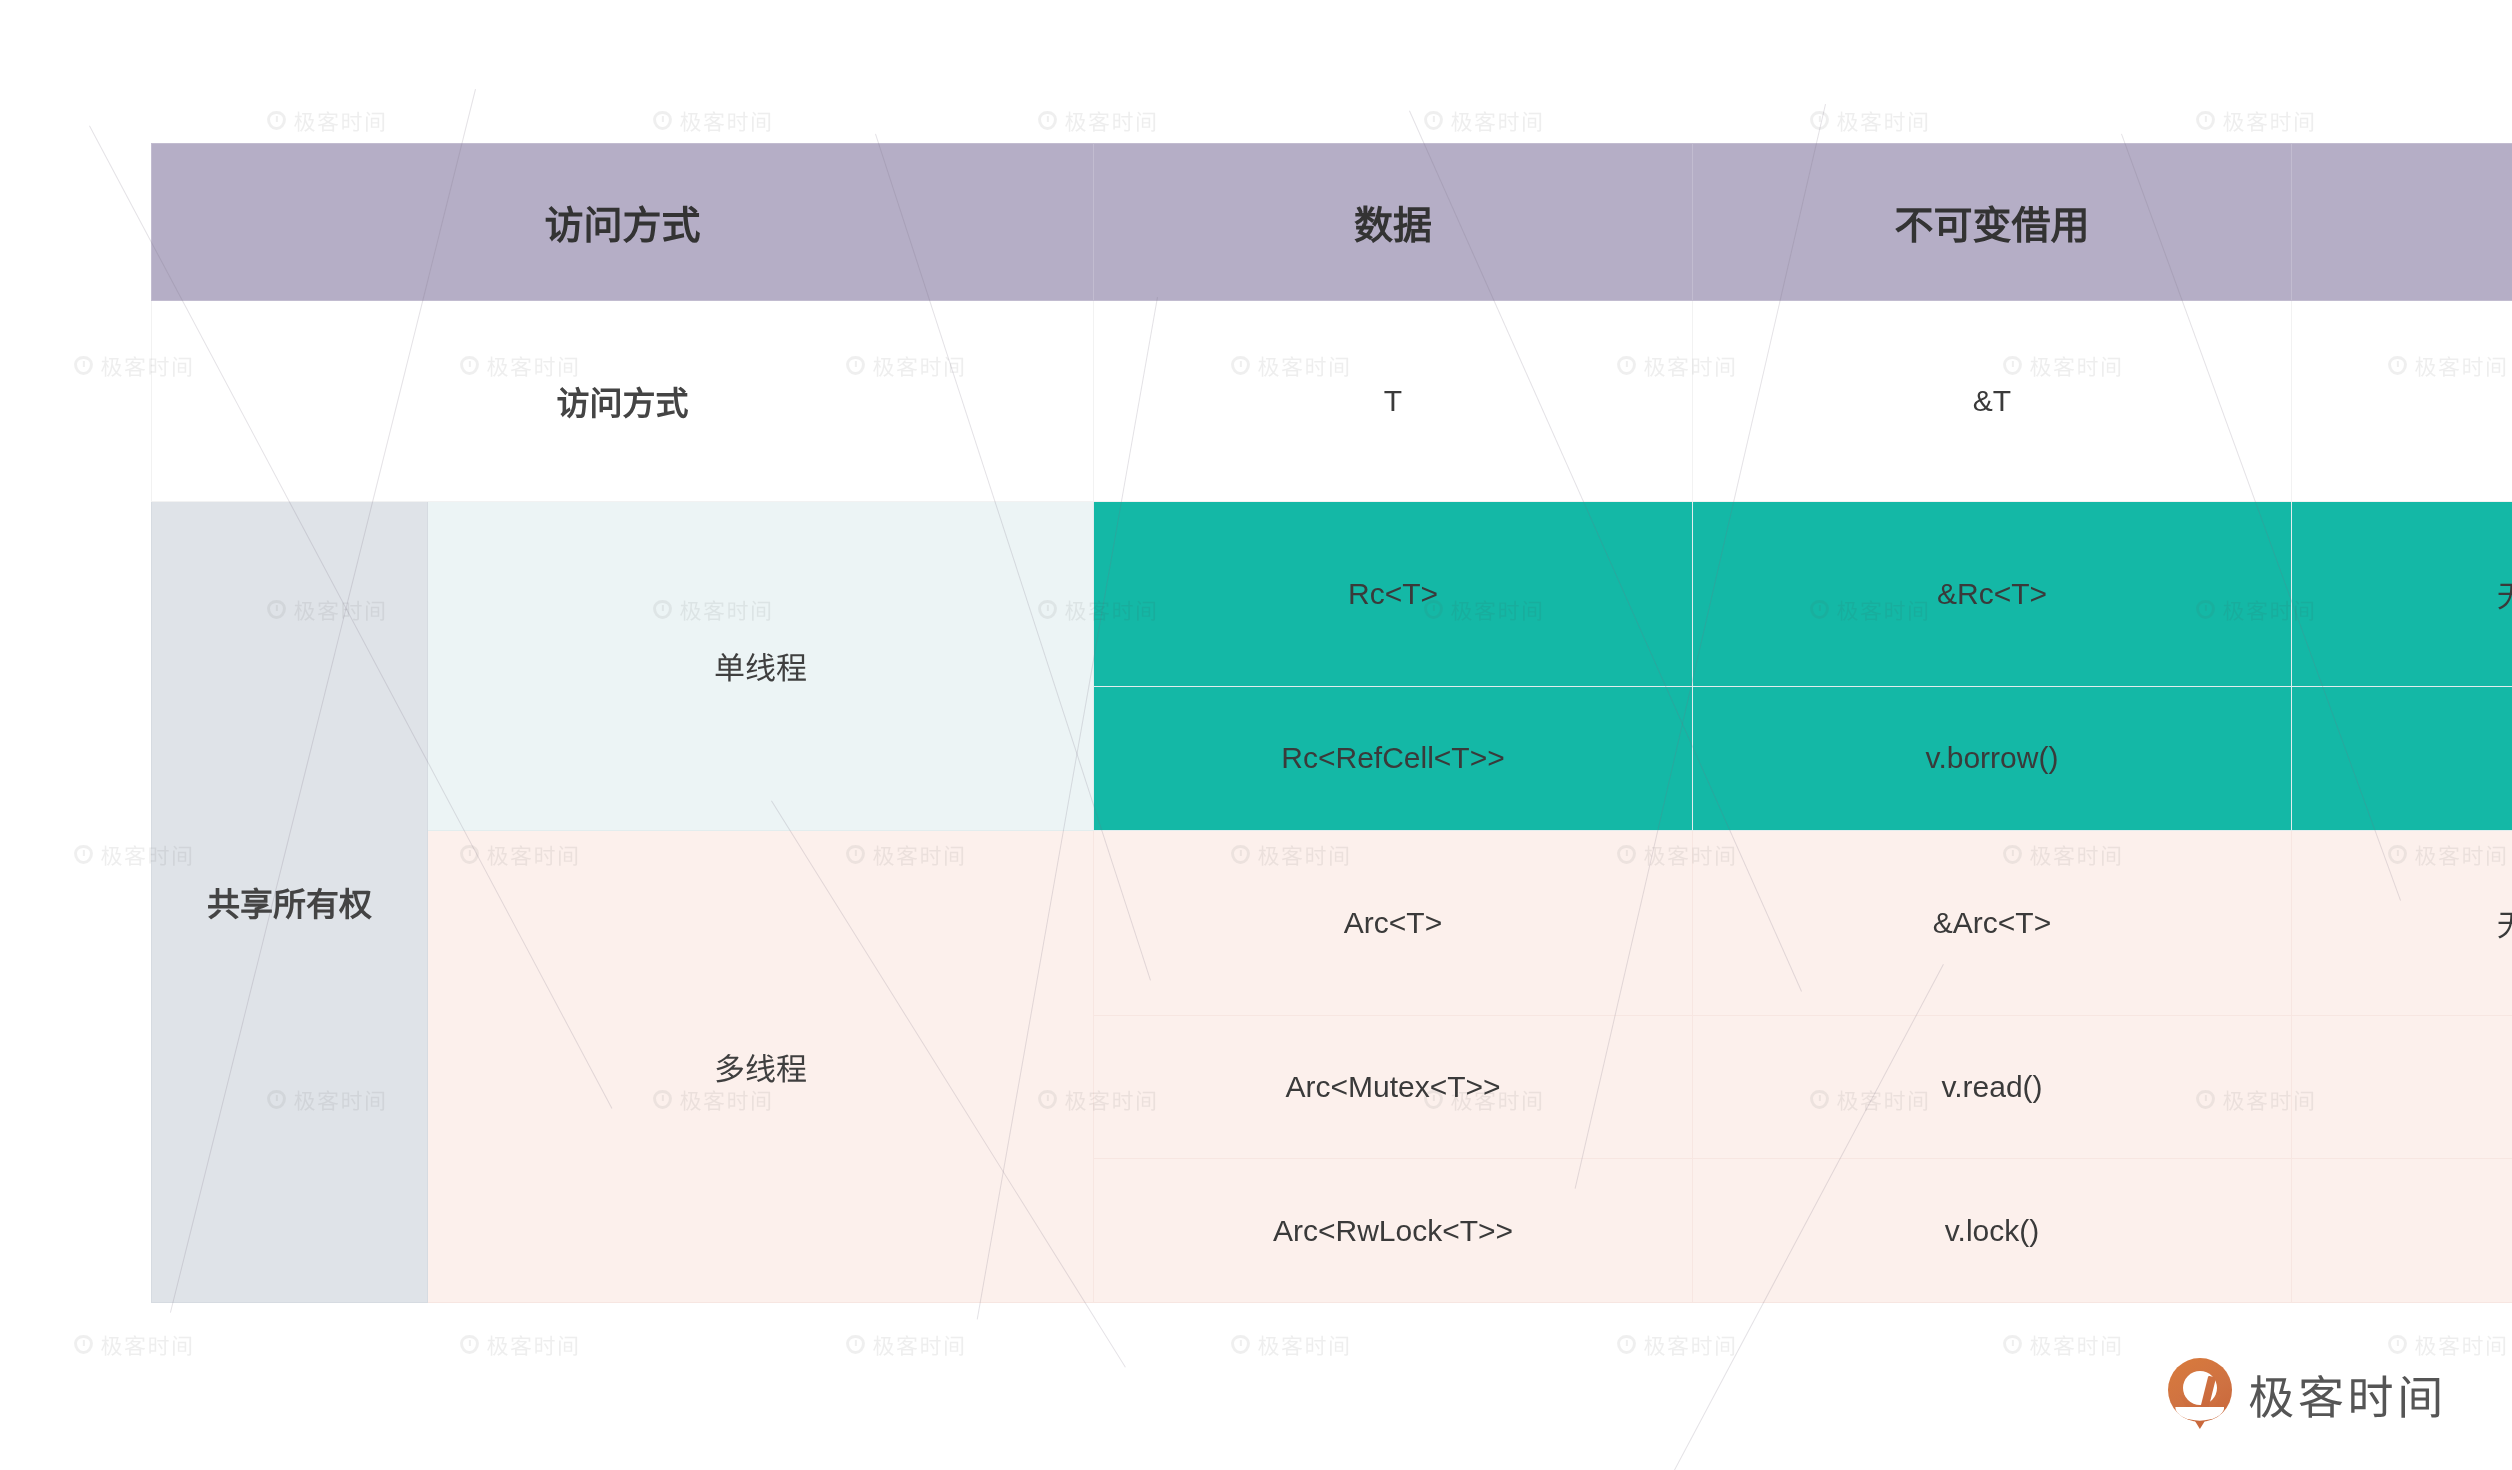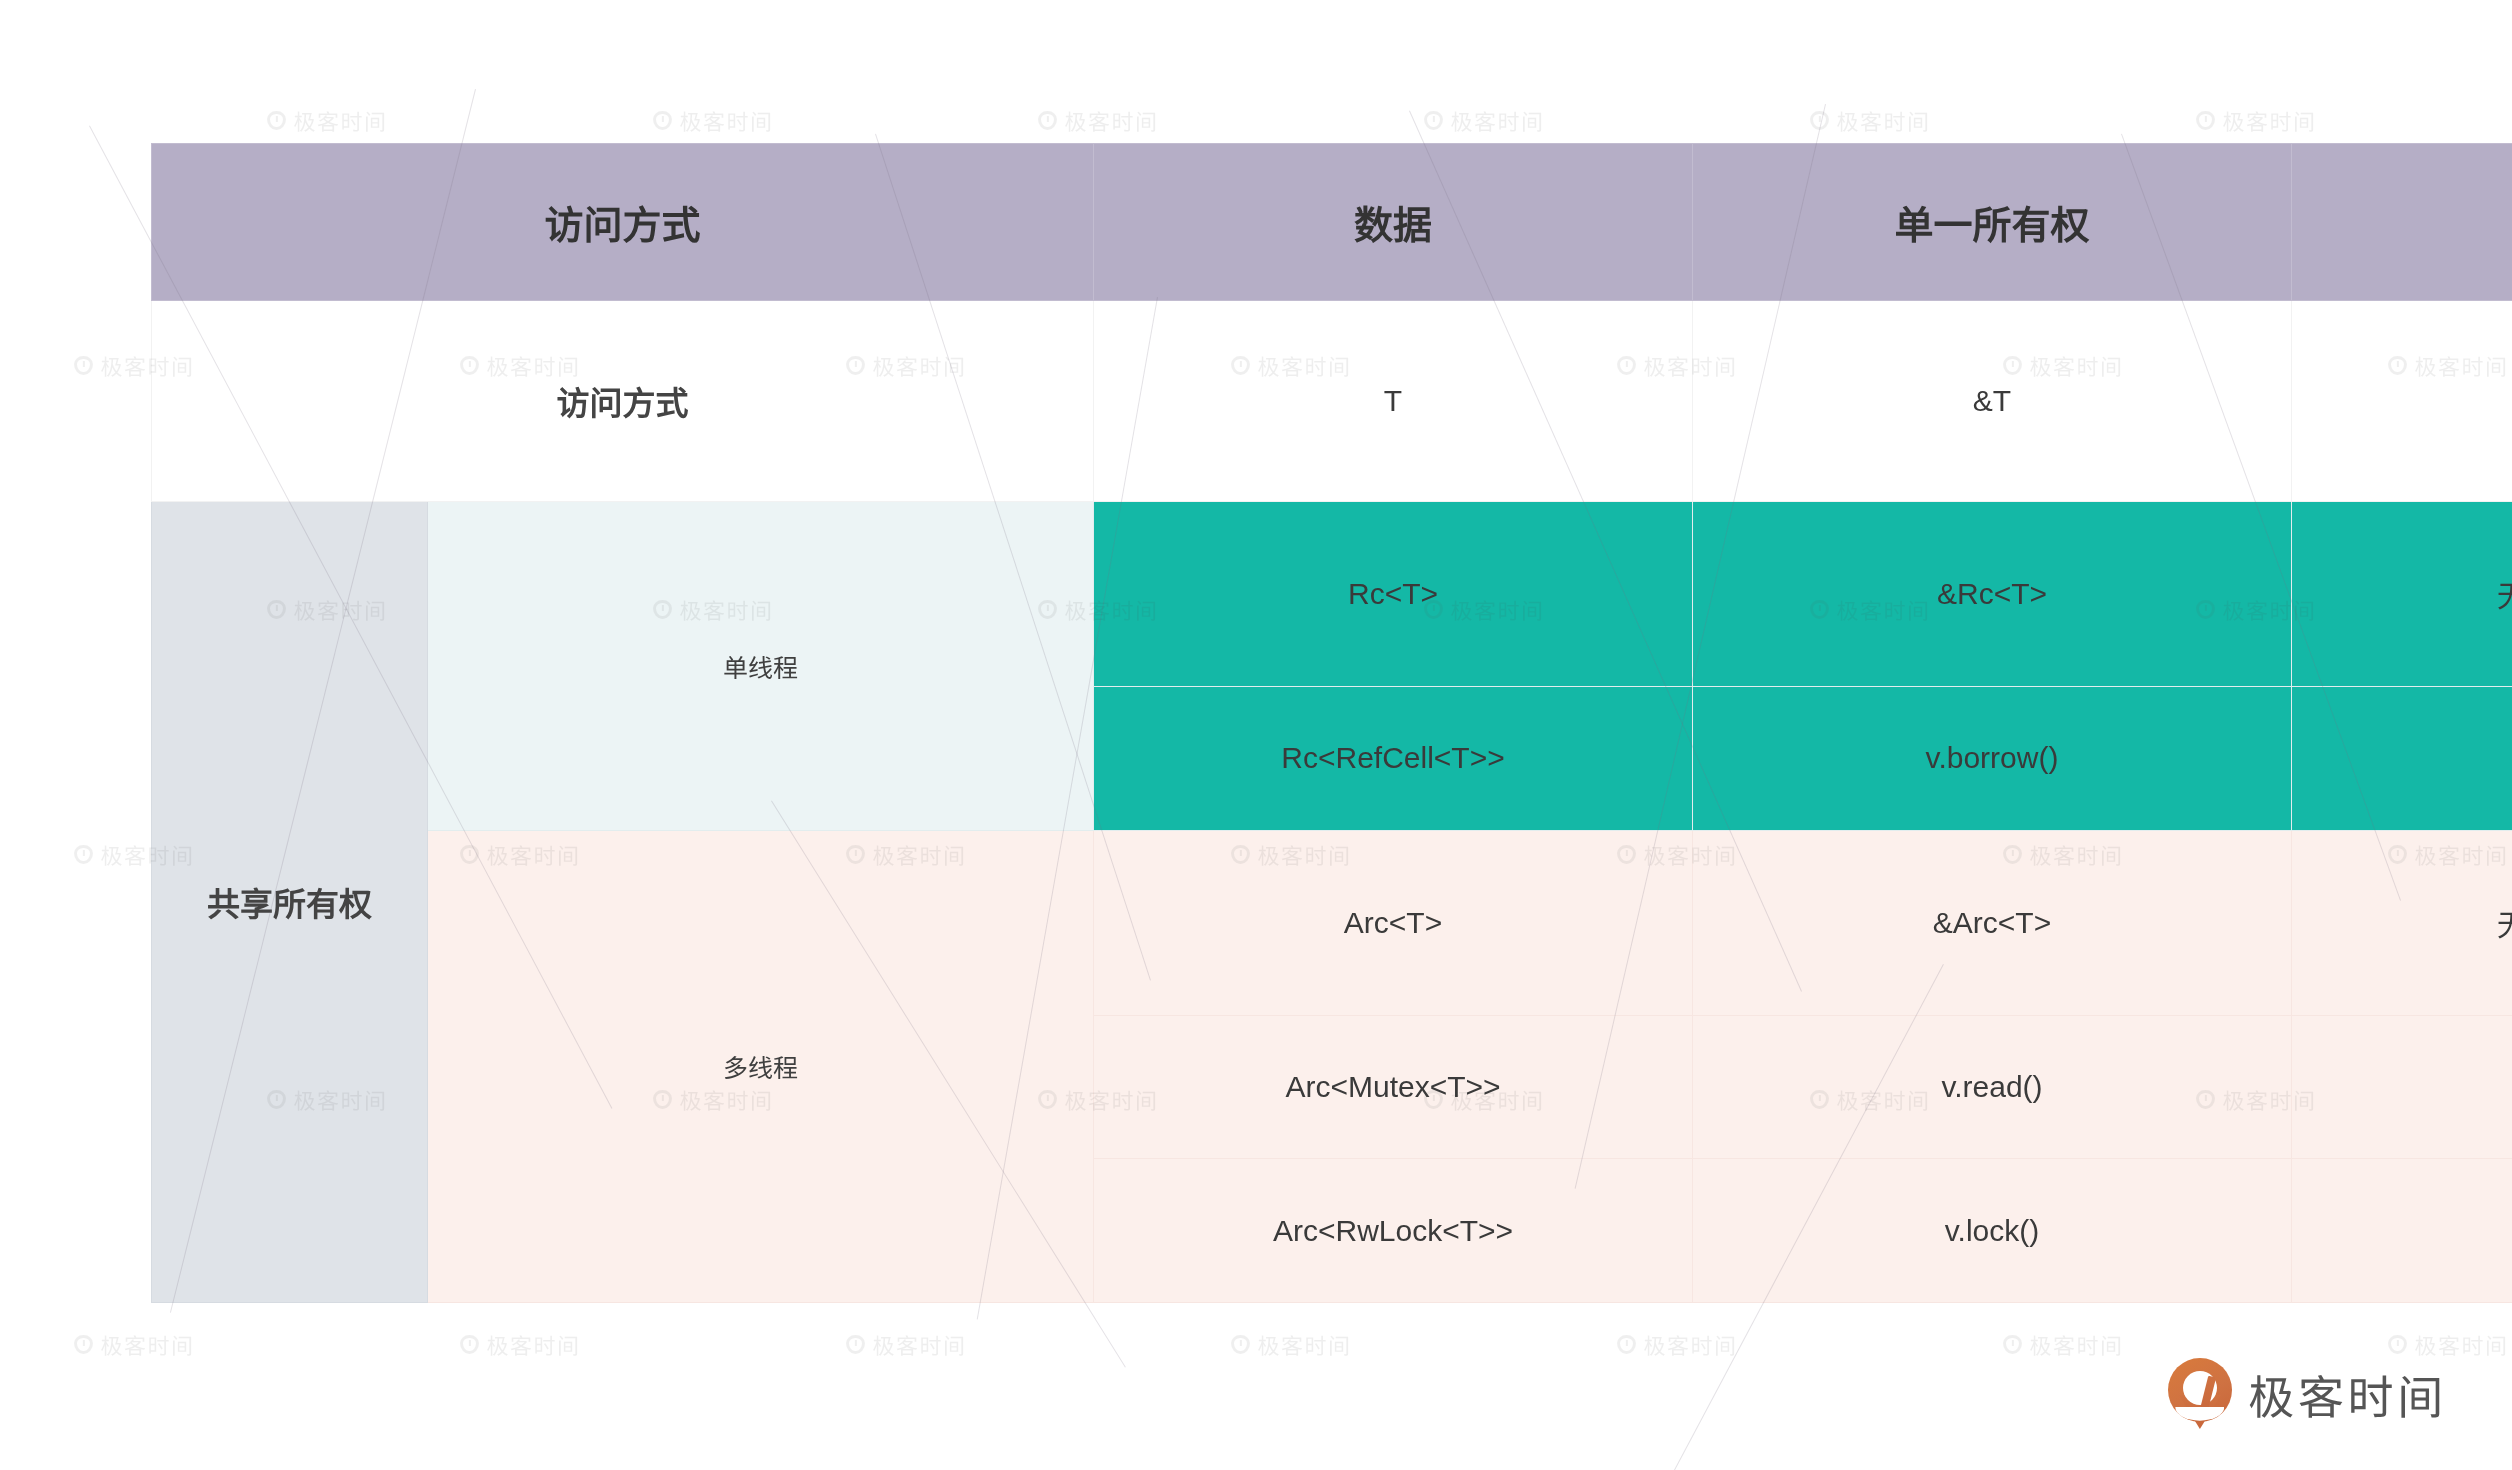--- a/index.html
+++ b/index.html
@@ -111,21 +111,21 @@
     font-size: 30px;
     color: #3a3a3a;
     font-weight: normal;
   }
   td.label-strong {
     font-size: 33px;
     font-weight: bold;
     color: #444444;
   }
   td.sub-label {
-    font-size: 25px;
+    font-size: 31px;
     font-weight: normal;
     color: #3f3f3f;
     margin-left: 14px;
   }
 
   
   tr.row-white td { background: #ffffff; border-color: #f2f2f2; }
   tr.row-cyan  td { background: #14b8a6; border-color: #e2edee; }
   tr.row-pink  td { background: #fcf0ec; border-color: #f7e6e1; }
 
@@ -378,21 +378,21 @@
       <col class="col-access">
       <col class="col-thread">
       <col class="col-data">
       <col class="col-imm">
       <col class="col-mut">
     </colgroup>
     <thead>
       <tr>
         <th colspan="2">访问方式</th>
         <th>数据</th>
-        <th>单一所有权</th>
+        <th>不可变借用</th>
         <th>可变借用</th>
       </tr>
     </thead>
     <tbody>
 
       <tr class="row-white">
         <td colspan="2" class="cell label-strong">访问方式</td>
         <td class="cell">T</td>
         <td class="cell">&amp;T</td>
         <td class="cell">&amp;mut T</td>

